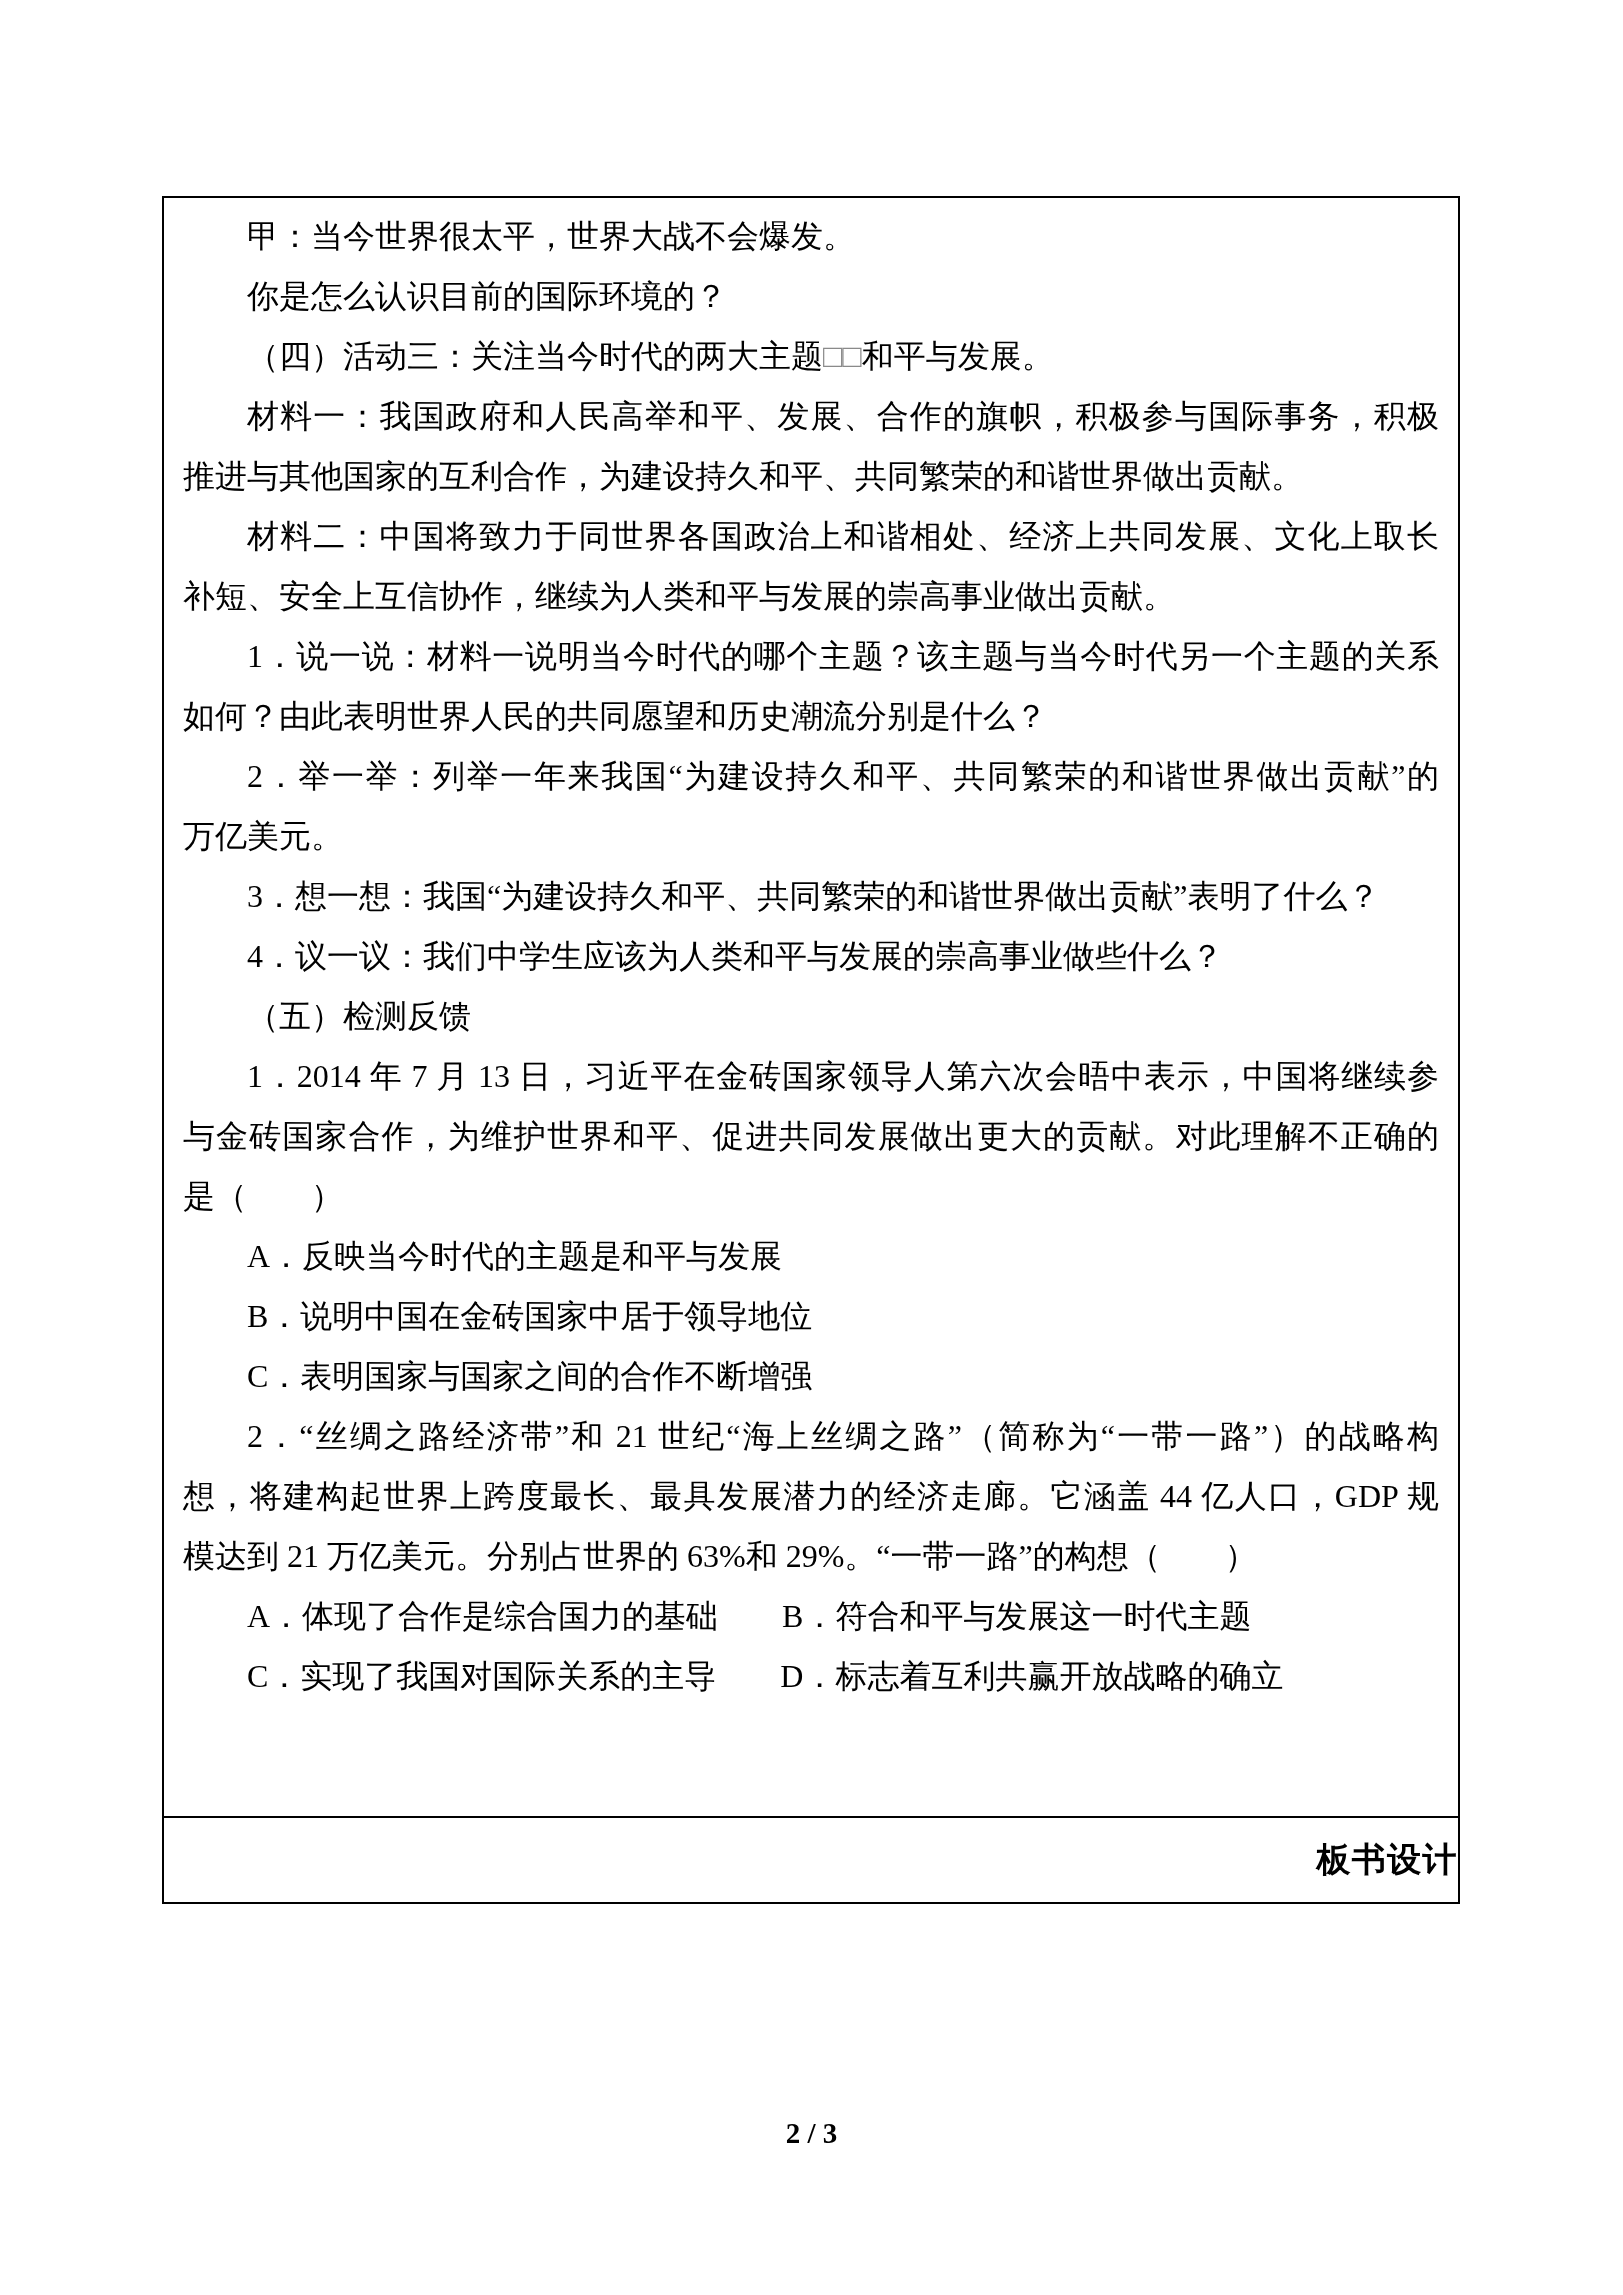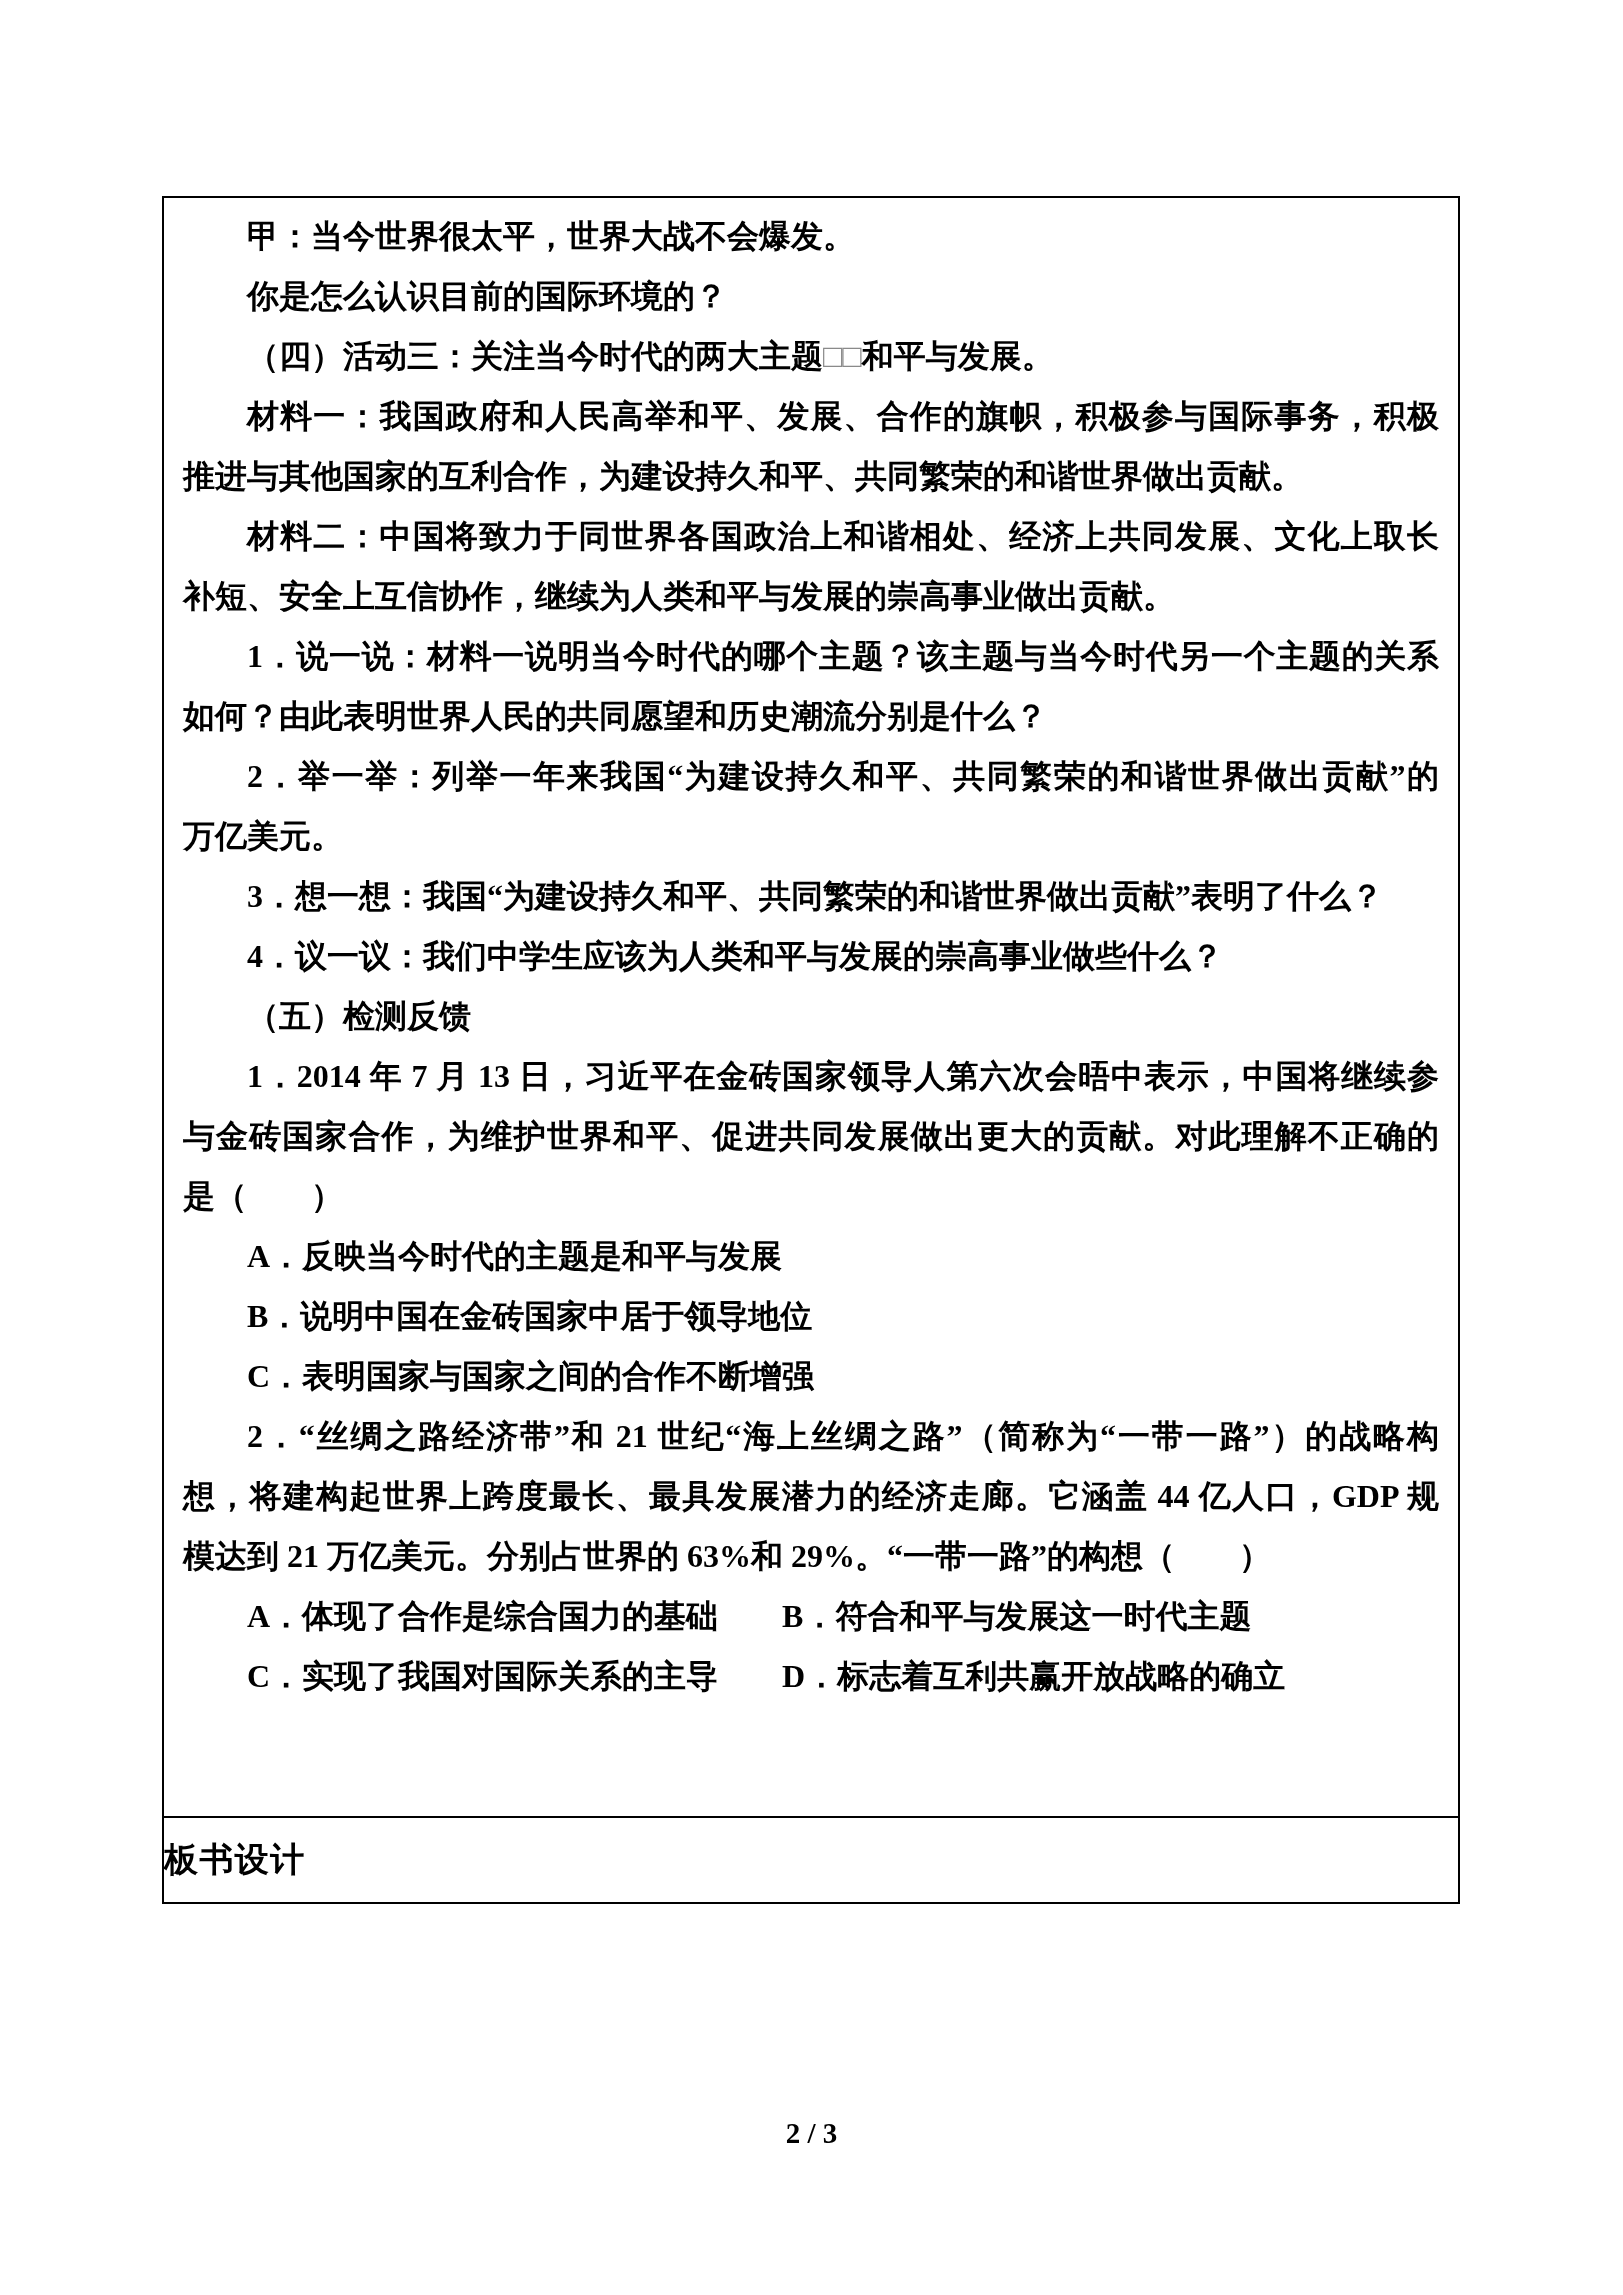--- a/index.html
+++ b/index.html
@@ -26,21 +26,20 @@
     display: flex;
     flex-direction: column;
     background: #ffffff;
   }
   
   .cell-main {
     flex: 0 0 auto;
     height: 1610px;
     padding: 8.2px 19px 0 19px;
     overflow: hidden;
-    font-weight: bold;
   }
   .line {
     font-size: 32px;
     line-height: 60px;
     white-space: nowrap;
     text-align: left;
   }
   .line.indent {
     text-indent: 64px;
   }
@@ -50,21 +49,21 @@
   }
   .sq {
     color: #8a8a8a;
   }
   
   .cell-board {
     flex: 1 1 auto;
     border-top: 2px solid #000000;
     display: flex;
     align-items: center;
-    justify-content: flex-start;
+    justify-content: flex-end;
   }
   .board-title {
     font-size: 34px;
     font-weight: bold;
     letter-spacing: 1.4px;
   }
   
   .page-number {
     position: absolute;
     left: 0;

